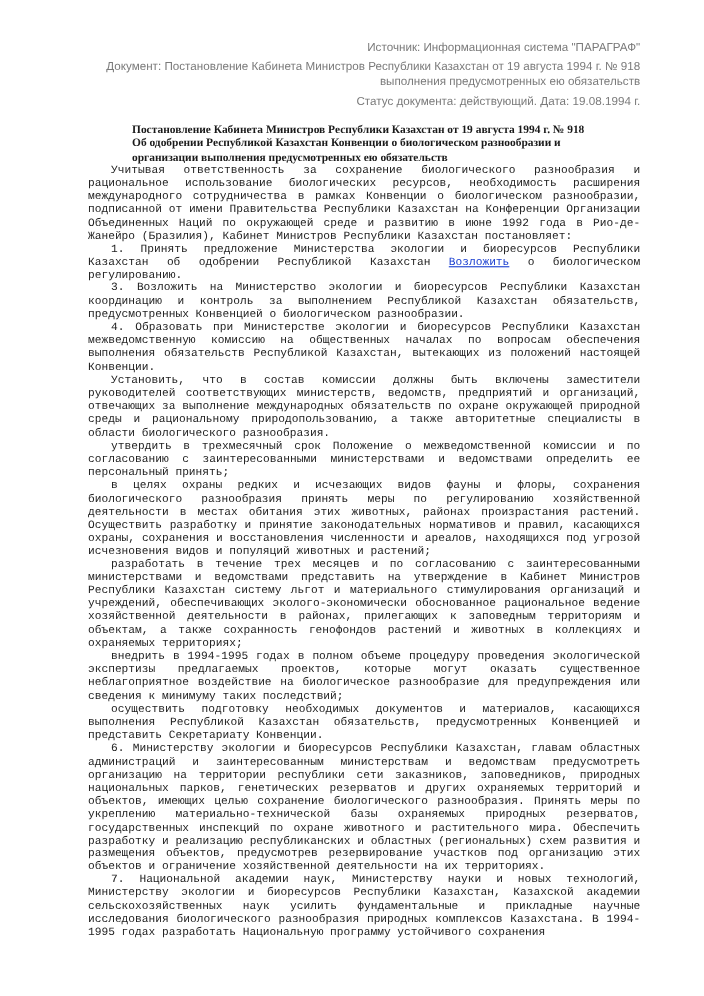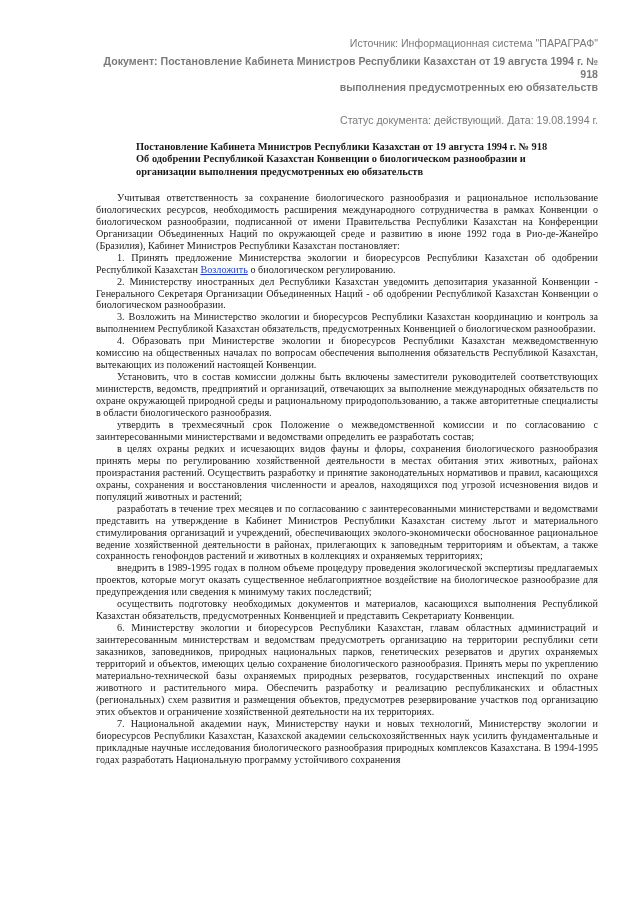--- a/index.html
+++ b/index.html
@@ -8,56 +8,54 @@
     background: #ffffff;
   }
   body {
     width: 640px;
     height: 905px;
     position: relative;
     overflow: hidden;
   }
   .page {
     position: absolute;
-    left: 96px;
+    left: 80px;
     top: 0;
     width: 502px;
   }
   .meta {
     font-family: "Liberation Sans", "DejaVu Sans", sans-serif;
     color: #7a7a7a;
     font-size: 10.6px;
     text-align: right;
     line-height: 13px;
   }
   .meta-source {
     margin-top: 37px;
   }
   .meta-doc {
     margin-top: 5px;
-    font-weight: bold;
   }
   .meta-status {
-    margin-top: 20px;
+    margin-top: 5px;
   }
   .title {
     font-family: "Liberation Serif", "DejaVu Serif", serif;
     font-weight: bold;
     font-size: 10.4px;
     line-height: 12.3px;
     text-align: left;
     color: #1a1a1a;
     margin: 14px 40px 0 40px;
   }
   .body {
-    font-family: Liberation Serif, serif;
+    font-family: Liberation Mono, monospace;
     font-size: 10.2px;
     line-height: 11.95px;
     color: #222222;
-    margin-top: 14px;
     text-align: justify;
   }
   .body p {
     margin: 0;
     text-indent: 21px;
   }
   .link {
     color: #1a3fd1;
     text-decoration: underline;
     cursor: pointer;
@@ -75,26 +73,25 @@
     <div>выполнения предусмотренных ею обязательств</div>
   </div>
 
   <div class="meta meta-status">Статус документа: действующий. Дата: 19.08.1994 г.</div>
 
   <div class="title">Постановление Кабинета Министров Республики Казахстан от 19 августа 1994 г. № 918 Об одобрении Республикой Казахстан Конвенции о биологическом разнообразии и организации выполнения предусмотренных ею обязательств</div>
 
   <div class="body">
     <p>Учитывая ответственность за сохранение биологического разнообразия и рациональное использование биологических ресурсов, необходимость расширения международного сотрудничества в рамках Конвенции о биологическом разнообразии, подписанной от имени Правительства Республики Казахстан на Конференции Организации Объединенных Наций по окружающей среде и развитию в июне 1992 года в Рио-де-Жанейро (Бразилия), Кабинет Министров Республики Казахстан постановляет:</p>
     <p><span>1. Принять предложение Министерства экологии и биоресурсов Республики Казахстан об одобрении Республикой Казахстан </span><a class="link">Возложить</a><span> о биологическом регулированию.</span></p>
-    <p>2. Министерству иностранных дел Республики Казахстан уведомить депозитария указанной Конвенции - Генерального Секретаря Организации Объединенных Наций - об одобрении Республикой Казахстан Конвенции о биологическом разнообразии.</p>
     <p>3. Возложить на Министерство экологии и биоресурсов Республики Казахстан координацию и контроль за выполнением Республикой Казахстан обязательств, предусмотренных Конвенцией о биологическом разнообразии.</p>
     <p>4. Образовать при Министерстве экологии и биоресурсов Республики Казахстан межведомственную комиссию на общественных началах по вопросам обеспечения выполнения обязательств Республикой Казахстан, вытекающих из положений настоящей Конвенции.</p>
     <p>Установить, что в состав комиссии должны быть включены заместители руководителей соответствующих министерств, ведомств, предприятий и организаций, отвечающих за выполнение международных обязательств по охране окружающей природной среды и рациональному природопользованию, а также авторитетные специалисты в области биологического разнообразия.</p>
-    <p>утвердить в трехмесячный срок Положение о межведомственной комиссии и по согласованию с заинтересованными министерствами и ведомствами определить ее разработать состав;</p>
+    <p>утвердить в трехмесячный срок Положение о межведомственной комиссии и по согласованию с заинтересованными министерствами и ведомствами определить ее персональный принять;</p>
     <p>в целях охраны редких и исчезающих видов фауны и флоры, сохранения биологического разнообразия принять меры по регулированию хозяйственной деятельности в местах обитания этих животных, районах произрастания растений. Осуществить разработку и принятие законодательных нормативов и правил, касающихся охраны, сохранения и восстановления численности и ареалов, находящихся под угрозой исчезновения видов и популяций животных и растений;</p>
     <p>разработать в течение трех месяцев и по согласованию с заинтересованными министерствами и ведомствами представить на утверждение в Кабинет Министров Республики Казахстан систему льгот и материального стимулирования организаций и учреждений, обеспечивающих эколого-экономически обоснованное рациональное ведение хозяйственной деятельности в районах, прилегающих к заповедным территориям и объектам, а также сохранность генофондов растений и животных в коллекциях и охраняемых территориях;</p>
-    <p>внедрить в 1989-1995 годах в полном объеме процедуру проведения экологической экспертизы предлагаемых проектов, которые могут оказать существенное неблагоприятное воздействие на биологическое разнообразие для предупреждения или сведения к минимуму таких последствий;</p>
+    <p>внедрить в 1994-1995 годах в полном объеме процедуру проведения экологической экспертизы предлагаемых проектов, которые могут оказать существенное неблагоприятное воздействие на биологическое разнообразие для предупреждения или сведения к минимуму таких последствий;</p>
     <p>осуществить подготовку необходимых документов и материалов, касающихся выполнения Республикой Казахстан обязательств, предусмотренных Конвенцией и представить Секретариату Конвенции.</p>
     <p>6. Министерству экологии и биоресурсов Республики Казахстан, главам областных администраций и заинтересованным министерствам и ведомствам предусмотреть организацию на территории республики сети заказников, заповедников, природных национальных парков, генетических резерватов и других охраняемых территорий и объектов, имеющих целью сохранение биологического разнообразия. Принять меры по укреплению материально-технической базы охраняемых природных резерватов, государственных инспекций по охране животного и растительного мира. Обеспечить разработку и реализацию республиканских и областных (региональных) схем развития и размещения объектов, предусмотрев резервирование участков под организацию этих объектов и ограничение хозяйственной деятельности на их территориях.</p>
     <p>7. Национальной академии наук, Министерству науки и новых технологий, Министерству экологии и биоресурсов Республики Казахстан, Казахской академии сельскохозяйственных наук усилить фундаментальные и прикладные научные исследования биологического разнообразия природных комплексов Казахстана. В 1994-1995 годах разработать Национальную программу устойчивого сохранения</p>
   </div>
 
 </div>
 
 </body></html>

